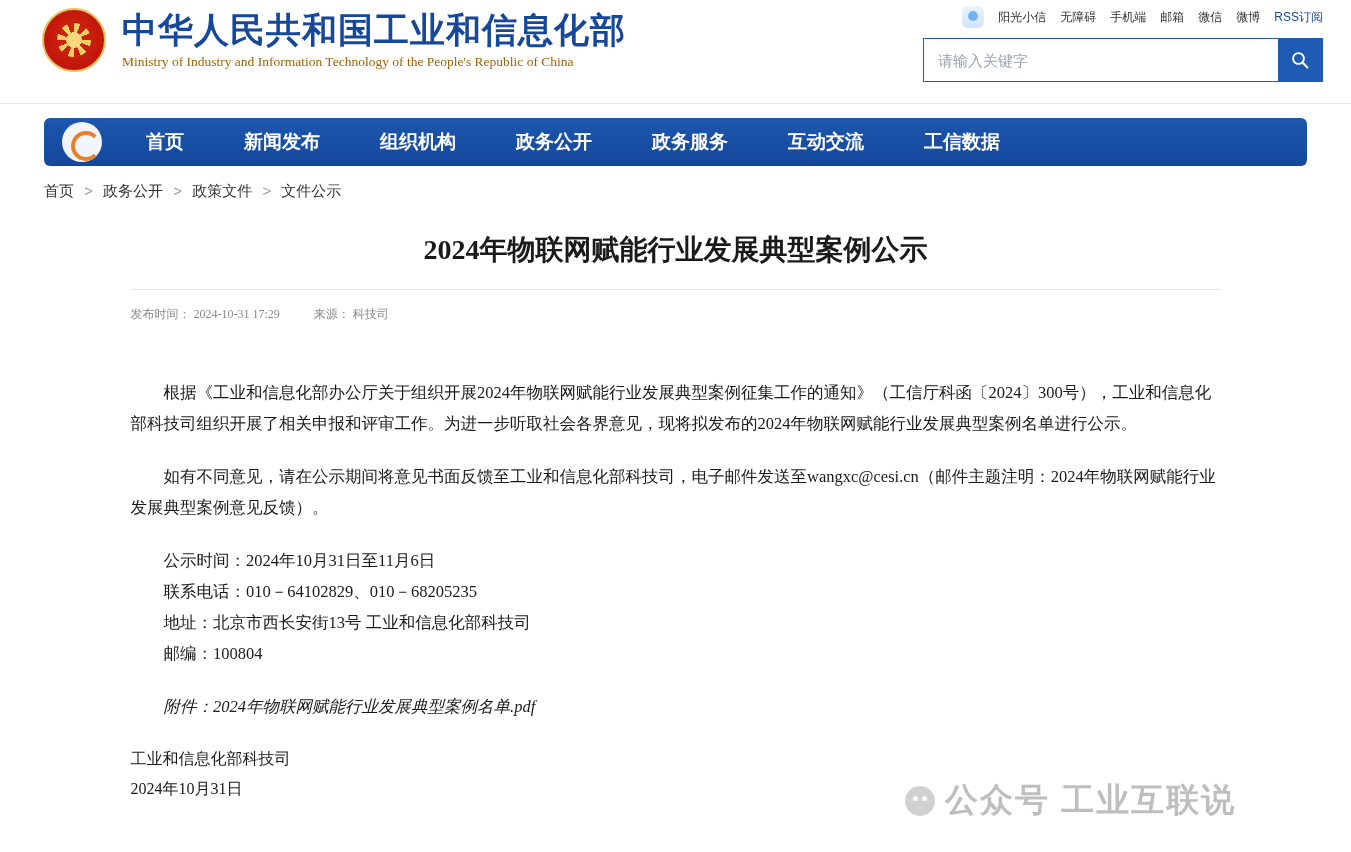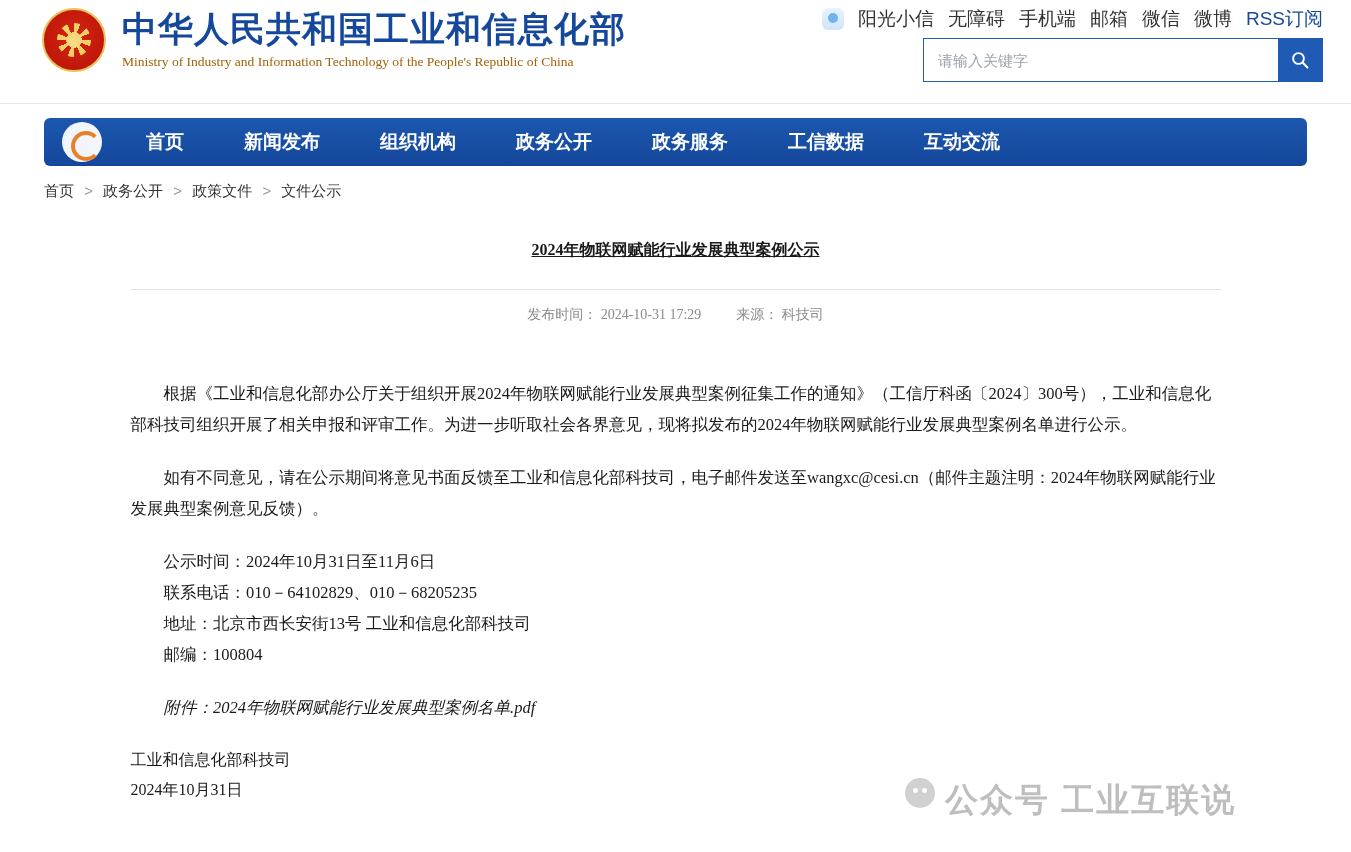--- a/index.html
+++ b/index.html
@@ -53,21 +53,21 @@
   }
   .emblem .star {
     position: absolute;
     left: 50%; top: 50%;
     transform: translate(-50%, -50%);
     color: #f7dc86;
     font-size: 15px;
     line-height: 1;
   }
   .brand-text .cn {
-    font-family: Liberation Serif, serif;
+    font-family: Liberation Sans, sans-serif;
     font-weight: bold;
     font-size: 35px;
     color: #15489b;
     letter-spacing: 1px;
     line-height: 44px;
     white-space: nowrap;
   }
   .brand-text .en {
     font-family: "Liberation Serif", serif;
     font-size: 13.5px;
@@ -76,21 +76,21 @@
     white-space: nowrap;
   }
 
   .top-links {
     position: absolute;
     right: 28px;
     top: 6px;
     display: flex;
     align-items: center;
     gap: 14px;
-    font-size: 19px;
+    font-size: 12px;
     color: #333;
   }
   .top-links a { color: #333; text-decoration: none; white-space: nowrap; }
   .top-links .rss { color: #15489b; }
   .sun-icon {
     width: 22px; height: 22px;
     border-radius: 6px;
     background: linear-gradient(#eaf3ff, #cfe4fb);
     position: relative;
     display: inline-block;
@@ -185,32 +185,30 @@
   .breadcrumb a { color: #333; text-decoration: none; }
   .breadcrumb .sep { color: #999; margin: 0 6px; }
 
   
   .article {
     margin: 28px auto 0 auto;
     width: 1090px;
   }
   .art-title {
     text-align: center;
-    font-size: 16px;
+    font-size: 28px;
     font-weight: bold;
     color: #1a1a1a;
     font-family: "Liberation Serif", serif;
     line-height: 34px;
     padding: 4px 0 22px 0;
     border-bottom: 1px solid #e2e2e2;
-    text-decoration: underline;
   }
   .art-meta {
-    text-align: center;
-    font-size: 14px;
+    font-size: 12px;
     color: #8a8a8a;
     padding: 16px 0 0 0;
     font-family: "Liberation Serif", serif;
   }
   .art-meta .gap { display: inline-block; width: 28px; }
 
   .art-body {
     margin-top: 54px;
     font-family: "Liberation Serif", serif;
     font-size: 16.5px;
@@ -232,21 +230,21 @@
     line-height: 30px;
   }
   .signature div { }
 
   
   .watermark {
     position: absolute;
     left: 905px;
     top: 778px;
     display: flex;
-    align-items: flex-start;
+    align-items: center;
     gap: 10px;
     color: rgba(70,70,70,0.35);
     font-size: 33px;
     font-weight: bold;
     letter-spacing: 2px;
     pointer-events: none;
     font-family: "Liberation Sans", sans-serif;
   }
   .wechat-dot {
     width: 30px; height: 30px;
@@ -305,22 +303,22 @@
 </div>
 
 <div class="nav-wrap">
   <div class="nav">
     <div class="nav-logo"></div>
     <div class="nav-item">首页</div>
     <div class="nav-item">新闻发布</div>
     <div class="nav-item">组织机构</div>
     <div class="nav-item">政务公开</div>
     <div class="nav-item">政务服务</div>
+    <div class="nav-item">互动交流</div>
     <div class="nav-item">工信数据</div>
-    <div class="nav-item">互动交流</div>
   </div>
 </div>
 
 <div class="breadcrumb">
   <a href="#">首页</a>
   <span class="sep">&gt;</span>
   <a href="#">政务公开</a>
   <span class="sep">&gt;</span>
   <a href="#">政策文件</a>
   <span class="sep">&gt;</span>

